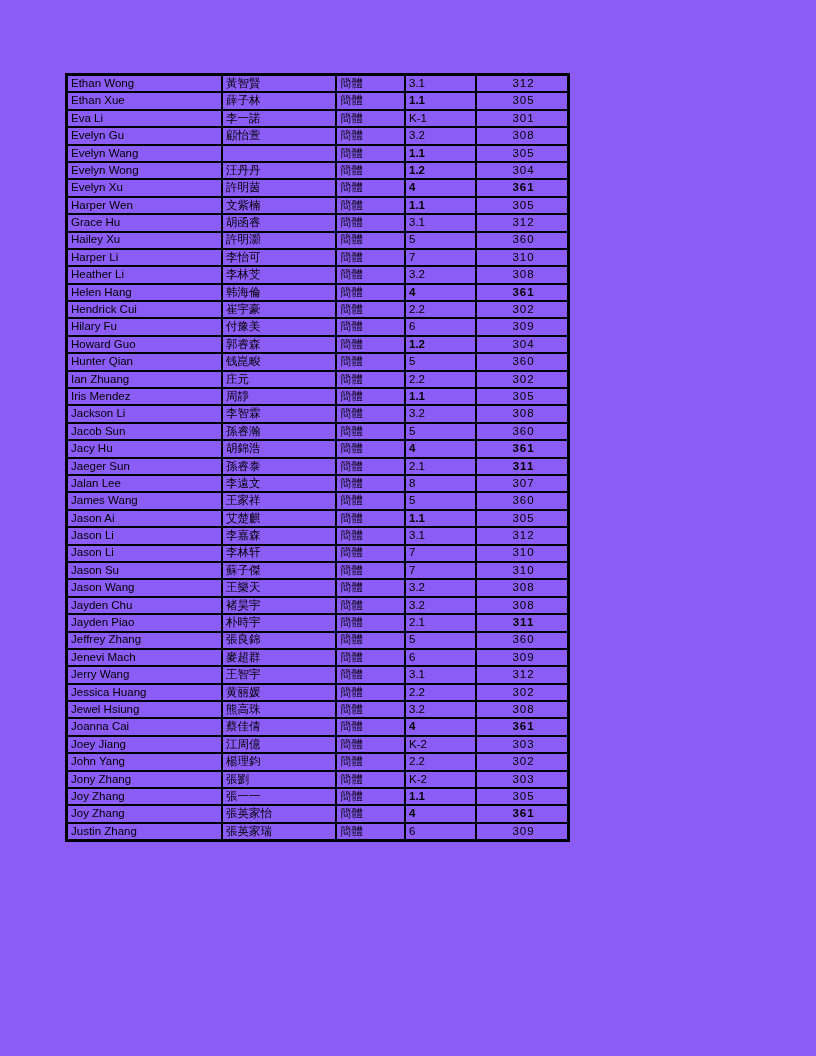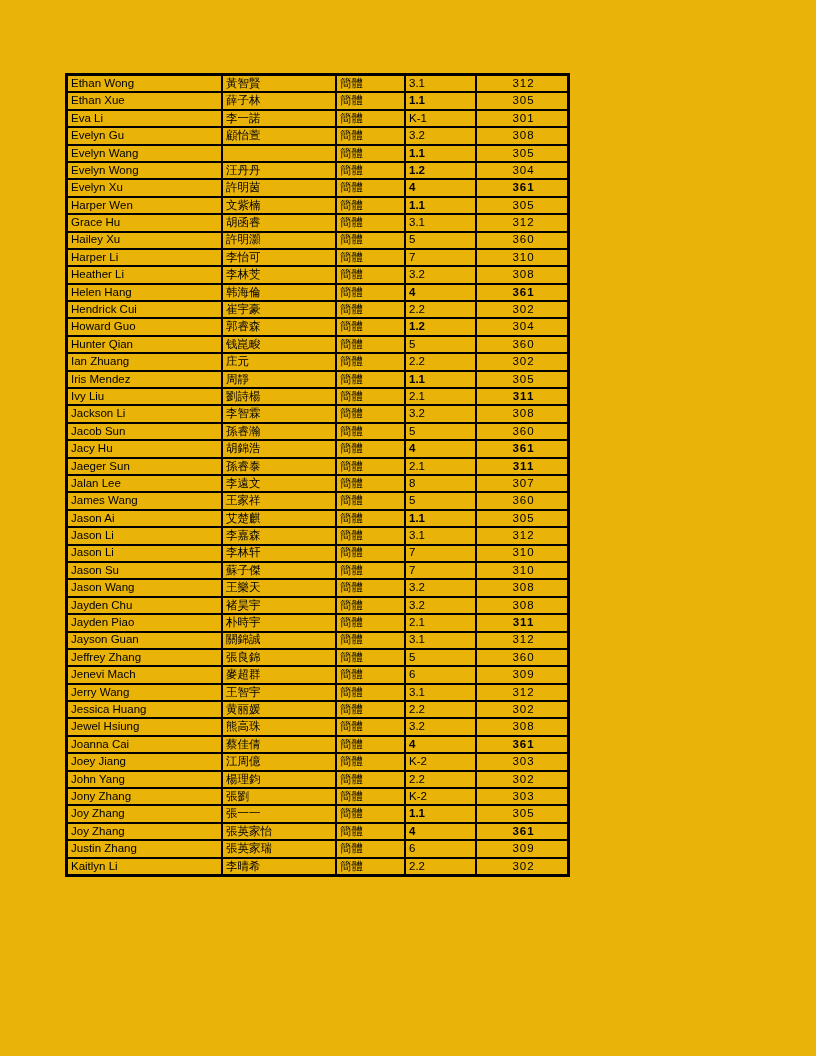--- a/index.html
+++ b/index.html
@@ -4,21 +4,21 @@
 <style>
   html, body {
     margin: 0;
     padding: 0;
     background: #e0e0e0;
   }
   .page {
     position: relative;
     width: 816px;
     height: 1056px;
-    background: #eab308;
+    background: #8b5cf6;
     margin: 0 auto;
     overflow: hidden;
     font-family: "Liberation Sans", sans-serif;
     color: #000000;
   }
   table.roster {
     position: absolute;
     left: 65px;
     top: 73px;
     width: 492px;
@@ -141,20 +141,27 @@
           <td class="col-room bold">361</td>
         </tr>
         <tr>
           <td class="col-en">Hendrick Cui</td>
           <td class="col-zh">崔宇豪</td>
           <td class="col-type">簡體</td>
           <td class="col-lvl">2.2</td>
           <td class="col-room">302</td>
         </tr>
         <tr>
+          <td class="col-en">Hilary Fu</td>
+          <td class="col-zh">付豫美</td>
+          <td class="col-type">簡體</td>
+          <td class="col-lvl">6</td>
+          <td class="col-room">309</td>
+        </tr>
+        <tr>
           <td class="col-en">Howard Guo</td>
           <td class="col-zh">郭睿森</td>
           <td class="col-type">簡體</td>
           <td class="col-lvl bold">1.2</td>
           <td class="col-room">304</td>
         </tr>
         <tr>
           <td class="col-en">Hunter Qian</td>
           <td class="col-zh">钱崑畯</td>
           <td class="col-type">簡體</td>
@@ -169,210 +176,189 @@
           <td class="col-room">302</td>
         </tr>
         <tr>
           <td class="col-en">Iris Mendez</td>
           <td class="col-zh">周靜</td>
           <td class="col-type">簡體</td>
           <td class="col-lvl bold">1.1</td>
           <td class="col-room">305</td>
         </tr>
         <tr>
-          <td class="col-en">Ivy Liu</td>
-          <td class="col-zh">劉詩楊</td>
+          <td class="col-en">Jackson Li</td>
+          <td class="col-zh">李智霖</td>
+          <td class="col-type">簡體</td>
+          <td class="col-lvl">3.2</td>
+          <td class="col-room">308</td>
+        </tr>
+        <tr>
+          <td class="col-en">Jacob Sun</td>
+          <td class="col-zh">孫睿瀚</td>
+          <td class="col-type">簡體</td>
+          <td class="col-lvl">5</td>
+          <td class="col-room">360</td>
+        </tr>
+        <tr>
+          <td class="col-en">Jacy Hu</td>
+          <td class="col-zh">胡錦浩</td>
+          <td class="col-type">簡體</td>
+          <td class="col-lvl bold">4</td>
+          <td class="col-room bold">361</td>
+        </tr>
+        <tr>
+          <td class="col-en">Jaeger Sun</td>
+          <td class="col-zh">孫睿泰</td>
           <td class="col-type">簡體</td>
           <td class="col-lvl">2.1</td>
           <td class="col-room bold">311</td>
         </tr>
         <tr>
-          <td class="col-en">Jackson Li</td>
-          <td class="col-zh">李智霖</td>
-          <td class="col-type">簡體</td>
-          <td class="col-lvl">3.2</td>
-          <td class="col-room">308</td>
-        </tr>
-        <tr>
-          <td class="col-en">Jacob Sun</td>
-          <td class="col-zh">孫睿瀚</td>
-          <td class="col-type">簡體</td>
-          <td class="col-lvl">5</td>
-          <td class="col-room">360</td>
-        </tr>
-        <tr>
-          <td class="col-en">Jacy Hu</td>
-          <td class="col-zh">胡錦浩</td>
-          <td class="col-type">簡體</td>
-          <td class="col-lvl bold">4</td>
-          <td class="col-room bold">361</td>
-        </tr>
-        <tr>
-          <td class="col-en">Jaeger Sun</td>
-          <td class="col-zh">孫睿泰</td>
+          <td class="col-en">Jalan Lee</td>
+          <td class="col-zh">李遠文</td>
+          <td class="col-type">簡體</td>
+          <td class="col-lvl">8</td>
+          <td class="col-room">307</td>
+        </tr>
+        <tr>
+          <td class="col-en">James Wang</td>
+          <td class="col-zh">王家祥</td>
+          <td class="col-type">簡體</td>
+          <td class="col-lvl">5</td>
+          <td class="col-room">360</td>
+        </tr>
+        <tr>
+          <td class="col-en">Jason Ai</td>
+          <td class="col-zh">艾楚麒</td>
+          <td class="col-type">簡體</td>
+          <td class="col-lvl bold">1.1</td>
+          <td class="col-room">305</td>
+        </tr>
+        <tr>
+          <td class="col-en">Jason Li</td>
+          <td class="col-zh">李嘉森</td>
+          <td class="col-type">簡體</td>
+          <td class="col-lvl">3.1</td>
+          <td class="col-room">312</td>
+        </tr>
+        <tr>
+          <td class="col-en">Jason Li</td>
+          <td class="col-zh">李林轩</td>
+          <td class="col-type">簡體</td>
+          <td class="col-lvl">7</td>
+          <td class="col-room">310</td>
+        </tr>
+        <tr>
+          <td class="col-en">Jason Su</td>
+          <td class="col-zh">蘇子傑</td>
+          <td class="col-type">簡體</td>
+          <td class="col-lvl">7</td>
+          <td class="col-room">310</td>
+        </tr>
+        <tr>
+          <td class="col-en">Jason Wang</td>
+          <td class="col-zh">王樂天</td>
+          <td class="col-type">簡體</td>
+          <td class="col-lvl">3.2</td>
+          <td class="col-room">308</td>
+        </tr>
+        <tr>
+          <td class="col-en">Jayden Chu</td>
+          <td class="col-zh">褚昊宇</td>
+          <td class="col-type">簡體</td>
+          <td class="col-lvl">3.2</td>
+          <td class="col-room">308</td>
+        </tr>
+        <tr>
+          <td class="col-en">Jayden Piao</td>
+          <td class="col-zh">朴時宇</td>
           <td class="col-type">簡體</td>
           <td class="col-lvl">2.1</td>
           <td class="col-room bold">311</td>
         </tr>
         <tr>
-          <td class="col-en">Jalan Lee</td>
-          <td class="col-zh">李遠文</td>
-          <td class="col-type">簡體</td>
-          <td class="col-lvl">8</td>
-          <td class="col-room">307</td>
-        </tr>
-        <tr>
-          <td class="col-en">James Wang</td>
-          <td class="col-zh">王家祥</td>
-          <td class="col-type">簡體</td>
-          <td class="col-lvl">5</td>
-          <td class="col-room">360</td>
-        </tr>
-        <tr>
-          <td class="col-en">Jason Ai</td>
-          <td class="col-zh">艾楚麒</td>
-          <td class="col-type">簡體</td>
-          <td class="col-lvl bold">1.1</td>
-          <td class="col-room">305</td>
-        </tr>
-        <tr>
-          <td class="col-en">Jason Li</td>
-          <td class="col-zh">李嘉森</td>
+          <td class="col-en">Jeffrey Zhang</td>
+          <td class="col-zh">張良錦</td>
+          <td class="col-type">簡體</td>
+          <td class="col-lvl">5</td>
+          <td class="col-room">360</td>
+        </tr>
+        <tr>
+          <td class="col-en">Jenevi Mach</td>
+          <td class="col-zh">麥超群</td>
+          <td class="col-type">簡體</td>
+          <td class="col-lvl">6</td>
+          <td class="col-room">309</td>
+        </tr>
+        <tr>
+          <td class="col-en">Jerry Wang</td>
+          <td class="col-zh">王智宇</td>
           <td class="col-type">簡體</td>
           <td class="col-lvl">3.1</td>
           <td class="col-room">312</td>
         </tr>
         <tr>
-          <td class="col-en">Jason Li</td>
-          <td class="col-zh">李林轩</td>
-          <td class="col-type">簡體</td>
-          <td class="col-lvl">7</td>
-          <td class="col-room">310</td>
-        </tr>
-        <tr>
-          <td class="col-en">Jason Su</td>
-          <td class="col-zh">蘇子傑</td>
-          <td class="col-type">簡體</td>
-          <td class="col-lvl">7</td>
-          <td class="col-room">310</td>
-        </tr>
-        <tr>
-          <td class="col-en">Jason Wang</td>
-          <td class="col-zh">王樂天</td>
-          <td class="col-type">簡體</td>
-          <td class="col-lvl">3.2</td>
-          <td class="col-room">308</td>
-        </tr>
-        <tr>
-          <td class="col-en">Jayden Chu</td>
-          <td class="col-zh">褚昊宇</td>
-          <td class="col-type">簡體</td>
-          <td class="col-lvl">3.2</td>
-          <td class="col-room">308</td>
-        </tr>
-        <tr>
-          <td class="col-en">Jayden Piao</td>
-          <td class="col-zh">朴時宇</td>
-          <td class="col-type">簡體</td>
-          <td class="col-lvl">2.1</td>
-          <td class="col-room bold">311</td>
-        </tr>
-        <tr>
-          <td class="col-en">Jayson Guan</td>
-          <td class="col-zh">關錦誠</td>
-          <td class="col-type">簡體</td>
-          <td class="col-lvl">3.1</td>
-          <td class="col-room">312</td>
-        </tr>
-        <tr>
-          <td class="col-en">Jeffrey Zhang</td>
-          <td class="col-zh">張良錦</td>
-          <td class="col-type">簡體</td>
-          <td class="col-lvl">5</td>
-          <td class="col-room">360</td>
-        </tr>
-        <tr>
-          <td class="col-en">Jenevi Mach</td>
-          <td class="col-zh">麥超群</td>
+          <td class="col-en">Jessica Huang</td>
+          <td class="col-zh">黄丽媛</td>
+          <td class="col-type">簡體</td>
+          <td class="col-lvl">2.2</td>
+          <td class="col-room">302</td>
+        </tr>
+        <tr>
+          <td class="col-en">Jewel Hsiung</td>
+          <td class="col-zh">熊高珠</td>
+          <td class="col-type">簡體</td>
+          <td class="col-lvl">3.2</td>
+          <td class="col-room">308</td>
+        </tr>
+        <tr>
+          <td class="col-en">Joanna Cai</td>
+          <td class="col-zh">蔡佳倩</td>
+          <td class="col-type">簡體</td>
+          <td class="col-lvl bold">4</td>
+          <td class="col-room bold">361</td>
+        </tr>
+        <tr>
+          <td class="col-en">Joey Jiang</td>
+          <td class="col-zh">江周億</td>
+          <td class="col-type">簡體</td>
+          <td class="col-lvl">K-2</td>
+          <td class="col-room">303</td>
+        </tr>
+        <tr>
+          <td class="col-en">John Yang</td>
+          <td class="col-zh">楊理鈞</td>
+          <td class="col-type">簡體</td>
+          <td class="col-lvl">2.2</td>
+          <td class="col-room">302</td>
+        </tr>
+        <tr>
+          <td class="col-en">Jony Zhang</td>
+          <td class="col-zh">張劉</td>
+          <td class="col-type">簡體</td>
+          <td class="col-lvl">K-2</td>
+          <td class="col-room">303</td>
+        </tr>
+        <tr>
+          <td class="col-en">Joy Zhang</td>
+          <td class="col-zh">張一一</td>
+          <td class="col-type">簡體</td>
+          <td class="col-lvl bold">1.1</td>
+          <td class="col-room">305</td>
+        </tr>
+        <tr>
+          <td class="col-en">Joy Zhang</td>
+          <td class="col-zh">張英家怡</td>
+          <td class="col-type">簡體</td>
+          <td class="col-lvl bold">4</td>
+          <td class="col-room bold">361</td>
+        </tr>
+        <tr>
+          <td class="col-en">Justin Zhang</td>
+          <td class="col-zh">張英家瑞</td>
           <td class="col-type">簡體</td>
           <td class="col-lvl">6</td>
           <td class="col-room">309</td>
-        </tr>
-        <tr>
-          <td class="col-en">Jerry Wang</td>
-          <td class="col-zh">王智宇</td>
-          <td class="col-type">簡體</td>
-          <td class="col-lvl">3.1</td>
-          <td class="col-room">312</td>
-        </tr>
-        <tr>
-          <td class="col-en">Jessica Huang</td>
-          <td class="col-zh">黄丽媛</td>
-          <td class="col-type">簡體</td>
-          <td class="col-lvl">2.2</td>
-          <td class="col-room">302</td>
-        </tr>
-        <tr>
-          <td class="col-en">Jewel Hsiung</td>
-          <td class="col-zh">熊高珠</td>
-          <td class="col-type">簡體</td>
-          <td class="col-lvl">3.2</td>
-          <td class="col-room">308</td>
-        </tr>
-        <tr>
-          <td class="col-en">Joanna Cai</td>
-          <td class="col-zh">蔡佳倩</td>
-          <td class="col-type">簡體</td>
-          <td class="col-lvl bold">4</td>
-          <td class="col-room bold">361</td>
-        </tr>
-        <tr>
-          <td class="col-en">Joey Jiang</td>
-          <td class="col-zh">江周億</td>
-          <td class="col-type">簡體</td>
-          <td class="col-lvl">K-2</td>
-          <td class="col-room">303</td>
-        </tr>
-        <tr>
-          <td class="col-en">John Yang</td>
-          <td class="col-zh">楊理鈞</td>
-          <td class="col-type">簡體</td>
-          <td class="col-lvl">2.2</td>
-          <td class="col-room">302</td>
-        </tr>
-        <tr>
-          <td class="col-en">Jony Zhang</td>
-          <td class="col-zh">張劉</td>
-          <td class="col-type">簡體</td>
-          <td class="col-lvl">K-2</td>
-          <td class="col-room">303</td>
-        </tr>
-        <tr>
-          <td class="col-en">Joy Zhang</td>
-          <td class="col-zh">張一一</td>
-          <td class="col-type">簡體</td>
-          <td class="col-lvl bold">1.1</td>
-          <td class="col-room">305</td>
-        </tr>
-        <tr>
-          <td class="col-en">Joy Zhang</td>
-          <td class="col-zh">張英家怡</td>
-          <td class="col-type">簡體</td>
-          <td class="col-lvl bold">4</td>
-          <td class="col-room bold">361</td>
-        </tr>
-        <tr>
-          <td class="col-en">Justin Zhang</td>
-          <td class="col-zh">張英家瑞</td>
-          <td class="col-type">簡體</td>
-          <td class="col-lvl">6</td>
-          <td class="col-room">309</td>
-        </tr>
-        <tr>
-          <td class="col-en">Kaitlyn Li</td>
-          <td class="col-zh">李晴希</td>
-          <td class="col-type">簡體</td>
-          <td class="col-lvl">2.2</td>
-          <td class="col-room">302</td>
         </tr>
       </tbody>
   </table>
 </div>
 
 </body></html>

